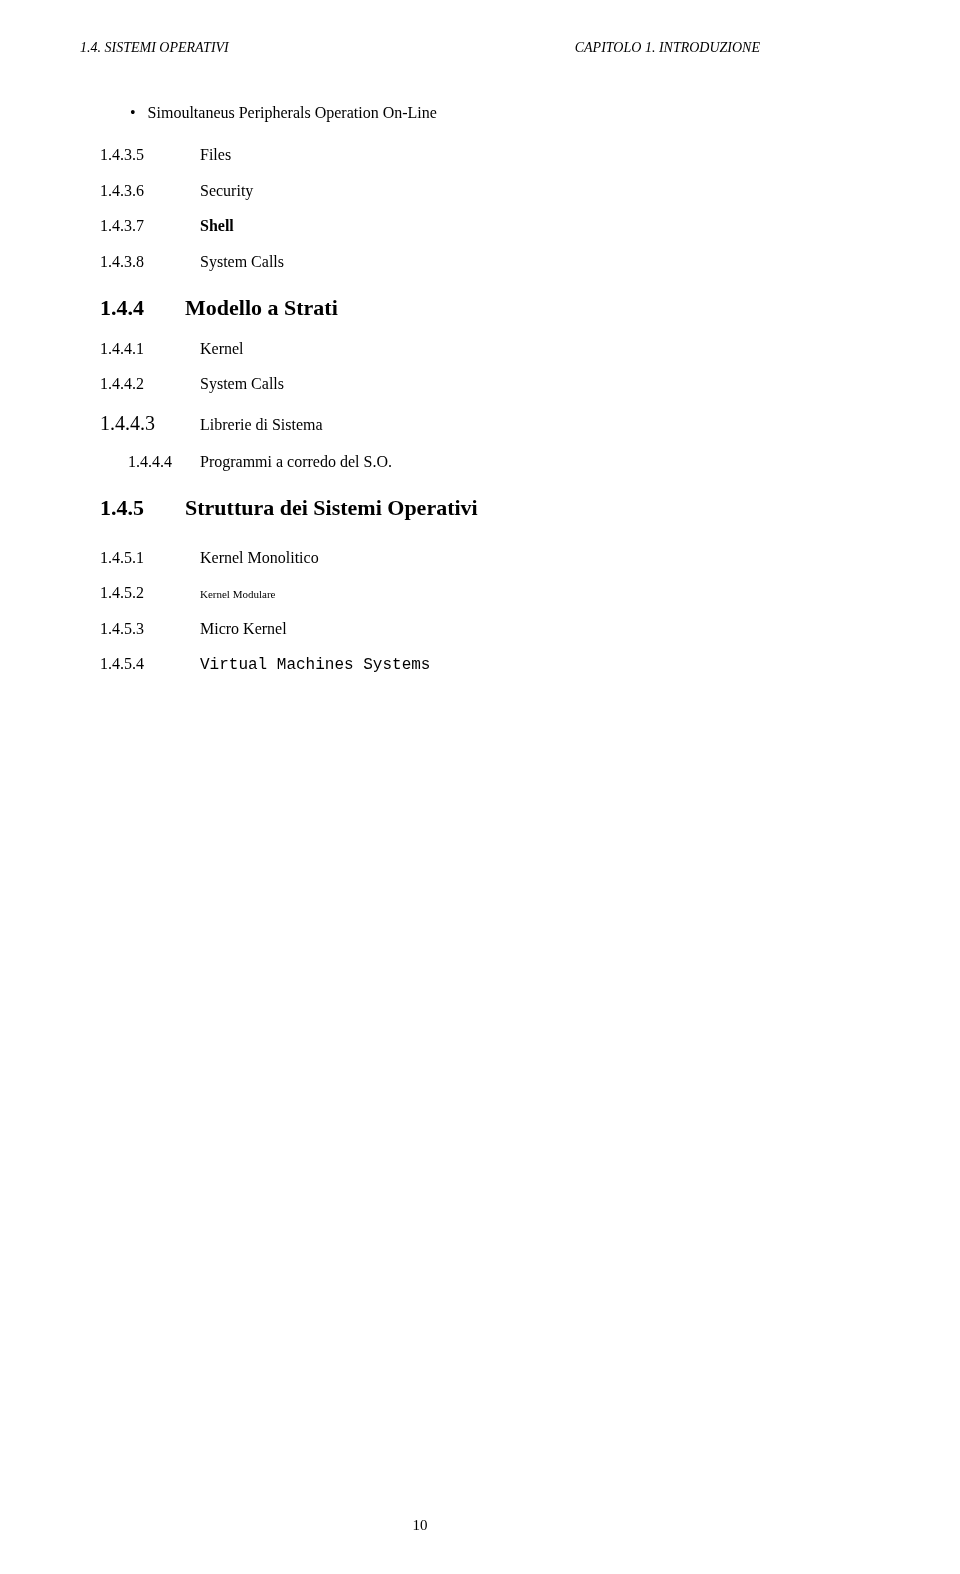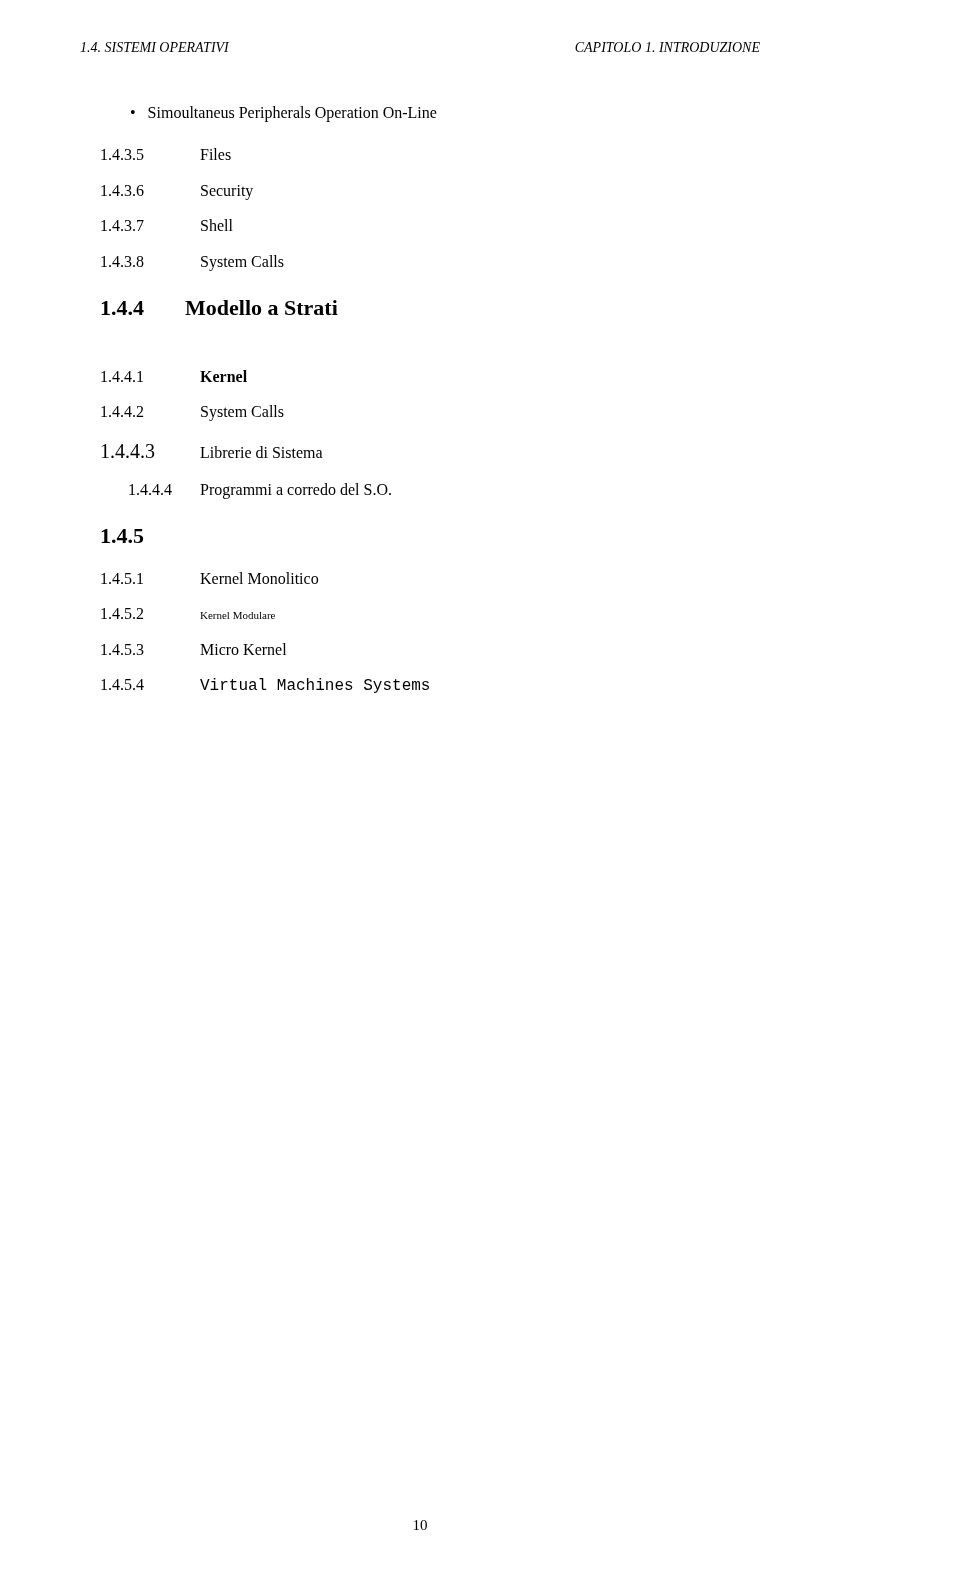--- a/index.html
+++ b/index.html
@@ -92,48 +92,49 @@
         <div class="toc-entry">
           <span style="min-width: 100px; flex-shrink: 0; font-size: 16px; font-weight: normal;">1.4.3.5</span>
           <span style="font-size: 16px; font-weight: normal;">Files</span>
         </div>
         <div class="toc-entry">
           <span style="min-width: 100px; flex-shrink: 0; font-size: 16px; font-weight: normal;">1.4.3.6</span>
           <span style="font-size: 16px; font-weight: normal;">Security</span>
         </div>
         <div class="toc-entry">
           <span style="min-width: 100px; flex-shrink: 0; font-size: 16px; font-weight: normal;">1.4.3.7</span>
-          <span style="font-size: 16px; font-weight: normal;">Shell</span>
+          <span style="font-size: 16px; font-weight: bold;">Shell</span>
         </div>
         <div class="toc-entry">
           <span style="min-width: 100px; flex-shrink: 0; font-size: 16px; font-weight: normal;">1.4.3.8</span>
           <span style="font-size: 16px; font-weight: normal;">System Calls</span>
         </div>
         <div class="toc-entry" style="margin-top: 16px; margin-bottom: 10px;">
           <span style="min-width: 85px; flex-shrink: 0; font-size: 22px; font-weight: bold;">1.4.4</span>
           <span style="font-size: 22px; font-weight: bold;">Modello a Strati</span>
         </div>
         <div class="toc-entry">
           <span style="min-width: 100px; flex-shrink: 0; font-size: 16px; font-weight: normal;">1.4.4.1</span>
-          <span style="font-size: 16px; font-weight: bold; margin-top: 28px;">Kernel</span>
+          <span style="font-size: 16px; font-weight: normal;">Kernel</span>
         </div>
         <div class="toc-entry">
           <span style="min-width: 100px; flex-shrink: 0; font-size: 16px; font-weight: normal;">1.4.4.2</span>
           <span style="font-size: 16px; font-weight: normal;">System Calls</span>
         </div>
         <div class="toc-entry">
           <span style="min-width: 100px; flex-shrink: 0; font-size: 20px; font-weight: normal;">1.4.4.3</span>
           <span style="font-size: 16px; font-weight: normal;">Librerie di Sistema</span>
         </div>
         <div class="toc-entry">
           <span style="min-width: 100px; flex-shrink: 0; font-size: 16px; font-weight: normal; text-align: center;">1.4.4.4</span>
           <span style="font-size: 16px; font-weight: normal;">Programmi a corredo del S.O.</span>
         </div>
-        <div class="toc-entry" style="margin-top: 16px; margin-bottom: 12px;">
+        <div class="toc-entry" style="margin-top: 16px; margin-bottom: 19px;">
           <span style="min-width: 85px; flex-shrink: 0; font-size: 22px; font-weight: bold;">1.4.5</span>
+          <span style="font-size: 22px; font-weight: bold;">Struttura dei Sistemi Operativi</span>
         </div>
         <div class="toc-entry">
           <span style="min-width: 100px; flex-shrink: 0; font-size: 16px; font-weight: normal;">1.4.5.1</span>
           <span style="font-size: 16px; font-weight: normal;">Kernel Monolitico</span>
         </div>
         <div class="toc-entry">
           <span style="min-width: 100px; flex-shrink: 0; font-size: 16px; font-weight: normal;">1.4.5.2</span>
           <span style="font-size: 11px; font-weight: normal;">Kernel Modulare</span>
         </div>
         <div class="toc-entry">

